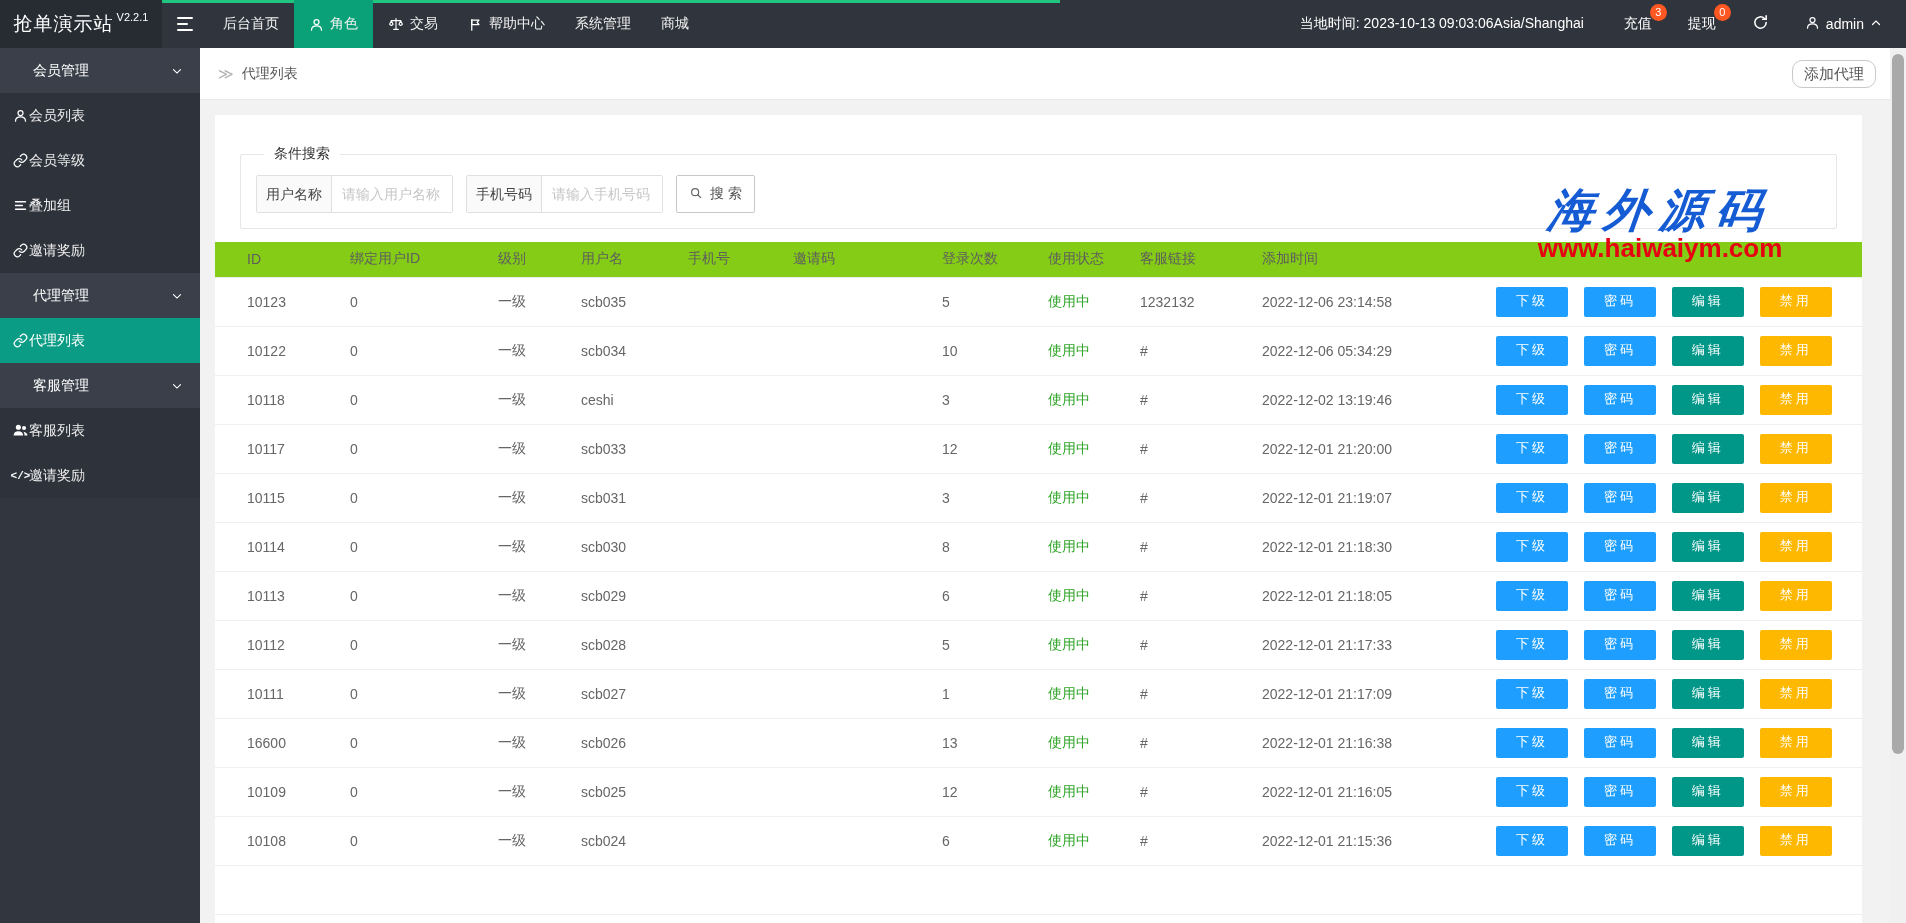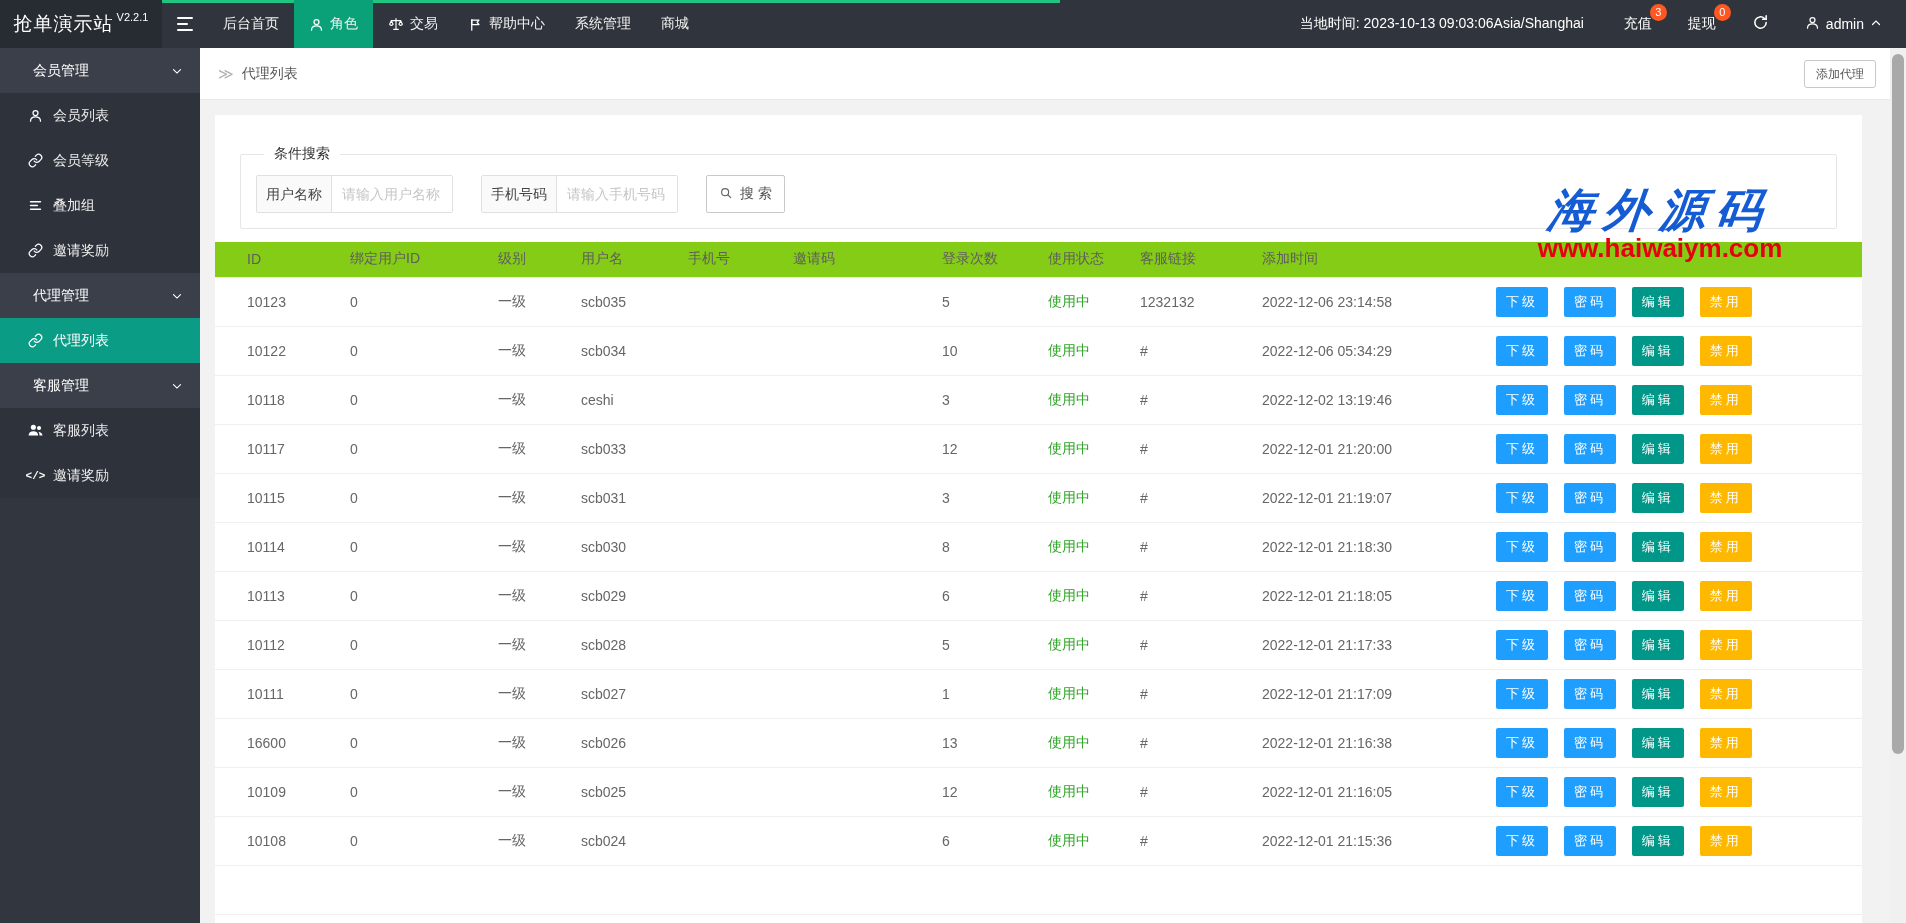--- a/index.html
+++ b/index.html
@@ -19,48 +19,48 @@
   .top-menu-item.active{background:#0aa179}
   .top-menu-item .mi{display:flex;align-items:center}
   .top-right{position:absolute;right:6px;top:0;height:48px;display:flex;align-items:center;font-size:14px}
   .time{display:flex;margin-right:22px;white-space:nowrap}
   .top-link{position:relative;height:48px;display:flex;align-items:center;gap:6px;padding:0 18px;cursor:pointer;white-space:nowrap}
   .badge{position:absolute;top:4px;right:3px;min-width:17px;height:17px;line-height:17px;border-radius:9px;background:#ff5722;color:#fff;font-size:11px;text-align:center;padding:0 4px}
   
   .sidebar{position:absolute;left:0;top:48px;width:200px;height:875px;background:#31363f;z-index:8}
   .side-group{height:45px;background:#3a3f49;color:#fff;font-size:14px;display:flex;align-items:center;padding-left:33px;position:relative;cursor:pointer}
   .side-chevron{position:absolute;right:16px;display:flex;align-items:center}
-  .side-item{height:45px;background:#2e323b;color:#ededed;font-size:14px;display:flex;align-items:center;padding-left:27px;gap:9px;cursor:pointer}
+  .side-item{height:45px;background:#2e323b;color:#ededed;font-size:14px;display:flex;align-items:center;padding-left:12px;cursor:pointer}
   .side-item.active{background:#0a9c85;color:#fff}
   .side-item .si{width:17px;display:flex;align-items:center;justify-content:center}
   .code-txt{font-family:"Liberation Mono","DejaVu Sans Mono",monospace;font-size:11px;font-weight:bold;color:#fff}
   
   .main{position:absolute;left:200px;top:48px;width:1706px;height:875px;background:#f2f2f2}
   .crumb-bar{height:52px;background:#fff;border-bottom:1px solid #e9e9e9;display:flex;align-items:center;padding-left:18px;gap:8px;position:relative}
   .crumb-icon{color:#b3b3b3;font-size:15px}
   .crumb-label{color:#555;font-size:14px}
-  .add-btn{position:absolute;right:30px;top:12px;height:28px;padding:0 11px;font-size:12px;color:#555;background:#fff;border:1px solid #c9c9c9;border-radius:3px;cursor:pointer;font-family:inherit}
+  .add-btn{position:absolute;right:30px;top:12px;height:28px;padding:0 11px;font-size:15px;color:#555;background:#fff;border:1px solid #c9c9c9;border-radius:10px;cursor:pointer;font-family:inherit}
   .card{margin:15px 0 0 15px;width:1647px;height:808px;background:#fff;overflow:hidden;position:relative}
   fieldset.search-fs{margin:30px 25px 0;border:1px solid #e6e6e6;border-radius:2px;padding:12px 0 15px 15px}
   fieldset.search-fs legend{font-size:14px;color:#333;padding:0 10px;margin-left:8px}
-  .search-row{display:flex;gap:28px}
+  .search-row{display:flex;gap:13px}
   .input-group{display:flex;height:38px;border:1px solid #e0e0e0;border-radius:2px;overflow:hidden;background:#fff}
   .addon{background:#fafafa;border-right:1px solid #e0e0e0;padding:0 9px;line-height:36px;font-size:14px;color:#444;white-space:nowrap}
   .ig-input{border:none;outline:none;padding:0 10px;font-size:14px;width:120px;color:#666;font-family:inherit}
   ::placeholder{color:#c6c6c6}
   .search-btn{height:38px;display:flex;align-items:center;gap:7px;padding:0 12px;background:#fff;border:1px solid #c9c9c9;border-radius:2px;font-size:14px;color:#555;cursor:pointer;font-family:inherit}
   
   .table-wrap{margin-top:13px}
   table{width:1647px;border-collapse:collapse;table-layout:fixed;font-size:14px;color:#666}
   thead th{height:35px;background:#84cc16;font-weight:normal;text-align:left;color:#5e5e5e;border-bottom:1px solid #ececec}
   tbody td{height:49px;border-bottom:1px solid #efefef;vertical-align:middle;white-space:nowrap;overflow:hidden}
   th:first-child,td:first-child{padding-left:32px}
   td.cell-login,th.cell-login{padding-left:15px}
   .status{color:#2ca424}
-  .btn{display:inline-block;height:30px;line-height:30px;padding:0 10px;border:none;border-radius:2px;color:#fff;font-size:13px;letter-spacing:3px;margin-right:12px;cursor:pointer;font-family:Liberation Sans, sans-serif}
+  .btn{display:inline-block;height:30px;line-height:30px;padding:0 20px;border:none;border-radius:2px;color:#fff;font-size:13px;letter-spacing:3px;margin-right:12px;cursor:pointer;font-family:Liberation Mono, monospace}
   .btn-blue{background:#1e9fff}.btn-green{background:#009688}.btn-yellow{background:#ffb800}
   
   .watermark{position:absolute;left:1500px;top:186px;width:320px;text-align:center;z-index:5;pointer-events:none}
   .wm1{font-family:"DejaVu Serif","Liberation Serif",serif;font-style:italic;font-weight:bold;font-size:46px;letter-spacing:10px;line-height:1.05;transform:skewX(-6deg)}
   .wm2{font-weight:bold;font-size:26px;line-height:1.1}
   
   .scrollbar{position:absolute;right:0;top:48px;width:16px;height:875px;background:#f0f0f0;z-index:10}
   .scroll-thumb{position:absolute;left:2px;top:6px;width:12px;height:700px;background:#a9a9a9;border-radius:6px;cursor:pointer}
 </style>
 </head>

